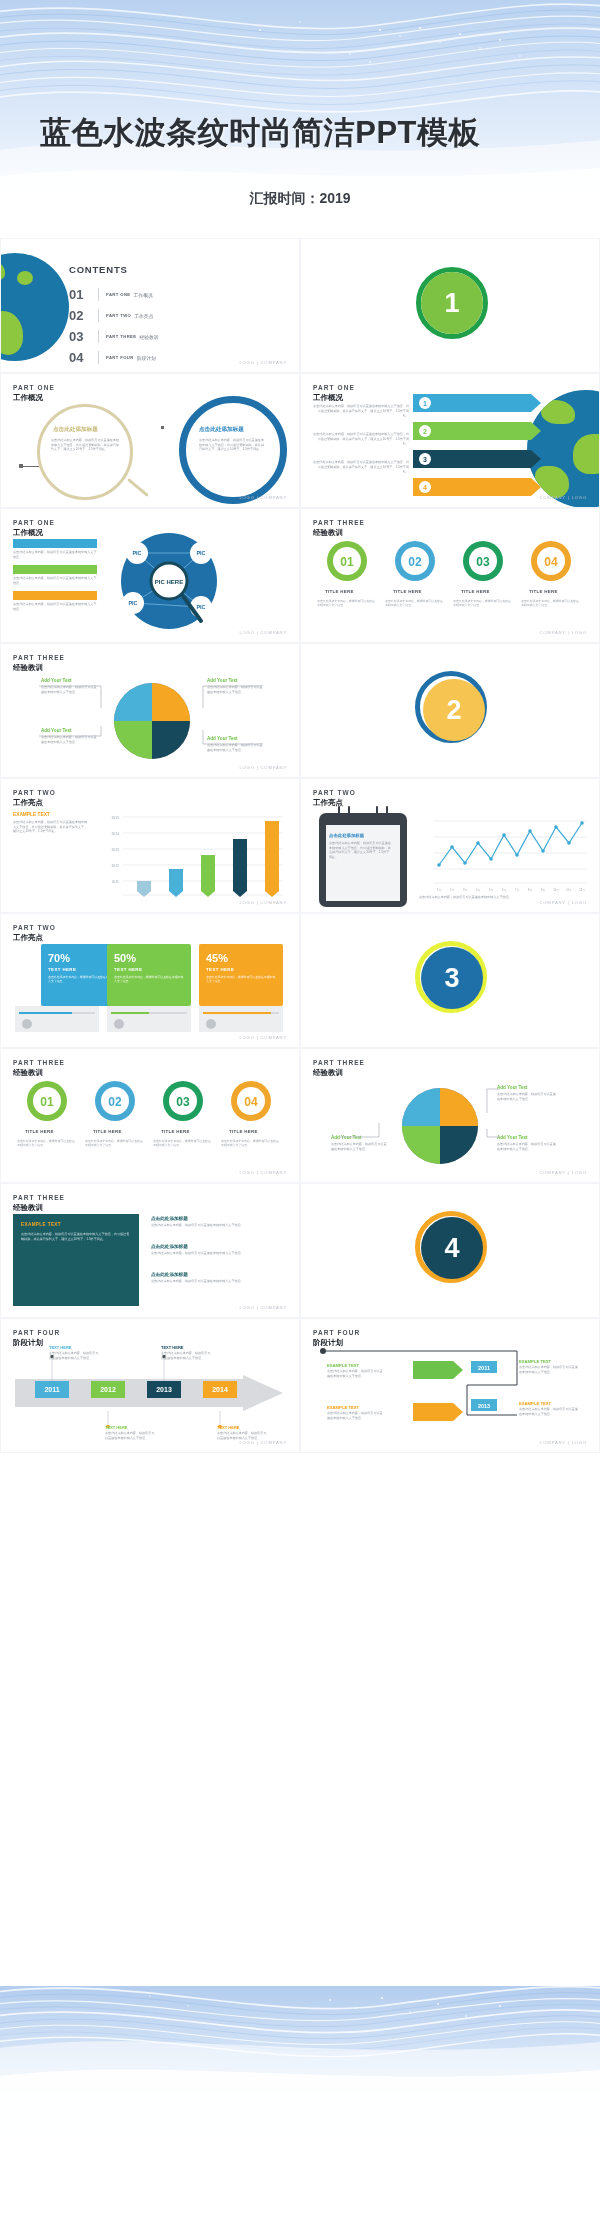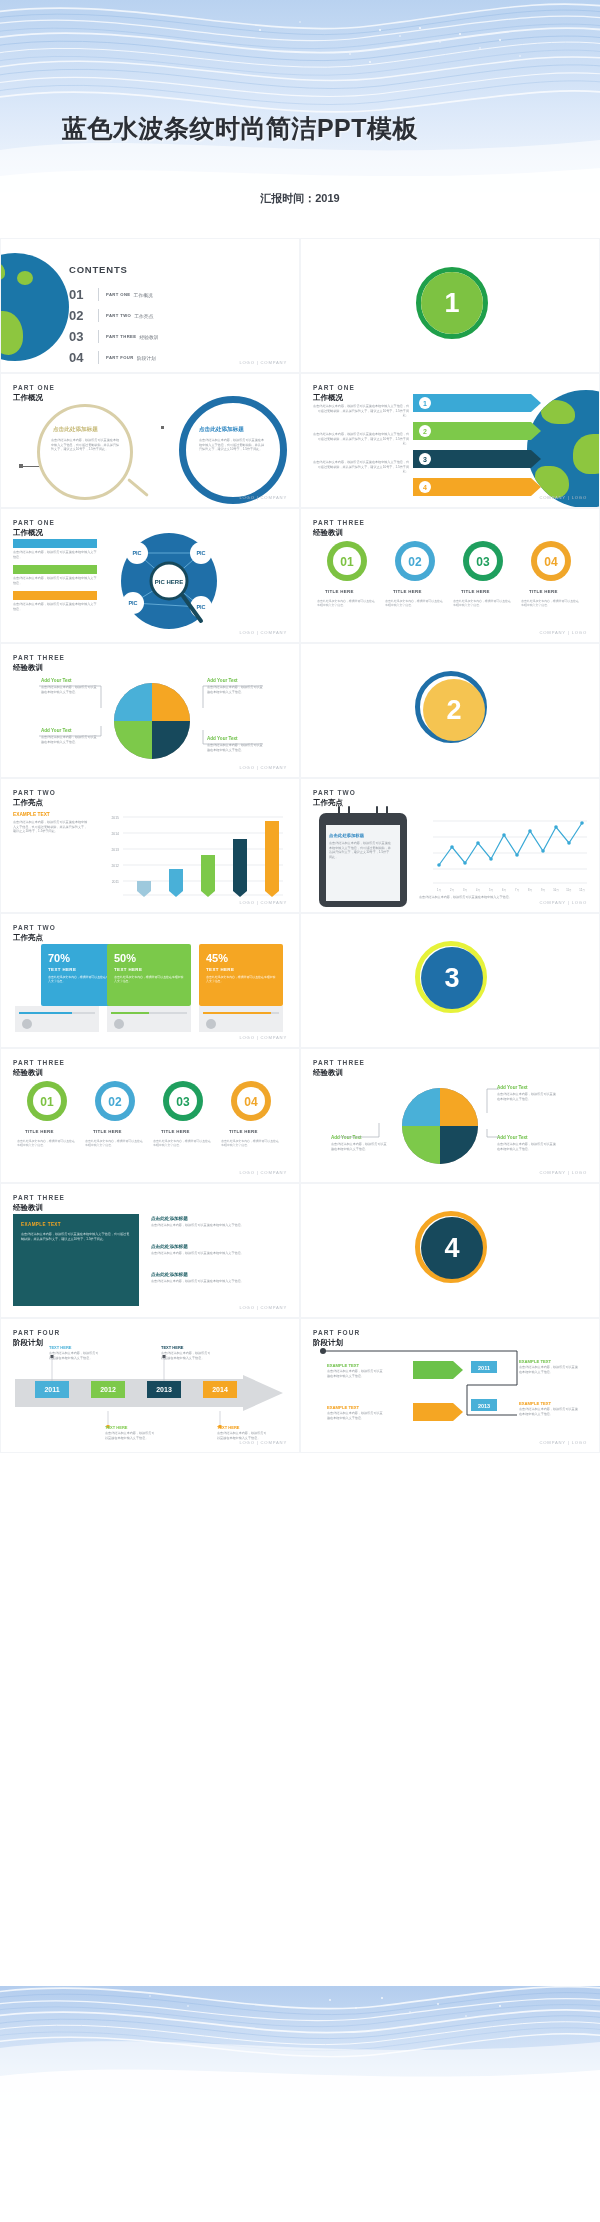--- a/index.html
+++ b/index.html
@@ -11,27 +11,27 @@
   .page { width:600px; height:2222px; position:relative; background:#fff; }
 
   
   .cover {
     position:absolute; left:0; top:0; width:600px; height:238px;
     background:linear-gradient(175deg,#cfe0f6 0%,#dfeaf9 22%,#eef3fc 55%,#f7fafd 78%,#fdfeff 100%);
     overflow:hidden;
   }
   .cover .waves { position:absolute; inset:0; }
   .cover-title {
-    position:absolute; left:0; top:112px; width:480px; text-align:center;
-    font-size:25px; font-weight:bold; color:#2b2f36; letter-spacing:0.5px;
+    position:absolute; left:0; top:112px; width:480px; text-align:right;
+    font-size:31px; font-weight:bold; color:#2b2f36; letter-spacing:0.5px;
     text-shadow:1px 1px 2px rgba(255,255,255,.9), 0 0 1px rgba(0,0,0,.2);
   }
   .cover-meta {
     position:absolute; left:0; top:192px; width:600px; text-align:center;
-    font-size:11px; color:#3b4049; line-height:13px; font-weight:bold;
+    font-size:14px; color:#3b4049; line-height:13px; font-weight:bold;
   }
   .cover-meta .lbl { font-weight:bold; }
 
   
   .slides { position:absolute; left:0; top:238px; width:600px; }
   .srow { display:flex; width:600px; }
   .slide {
     width:300px; height:135px; background:#fff; position:relative;
     overflow:hidden; flex:0 0 300px; border:0.5px solid #f2f4f7;
   }

